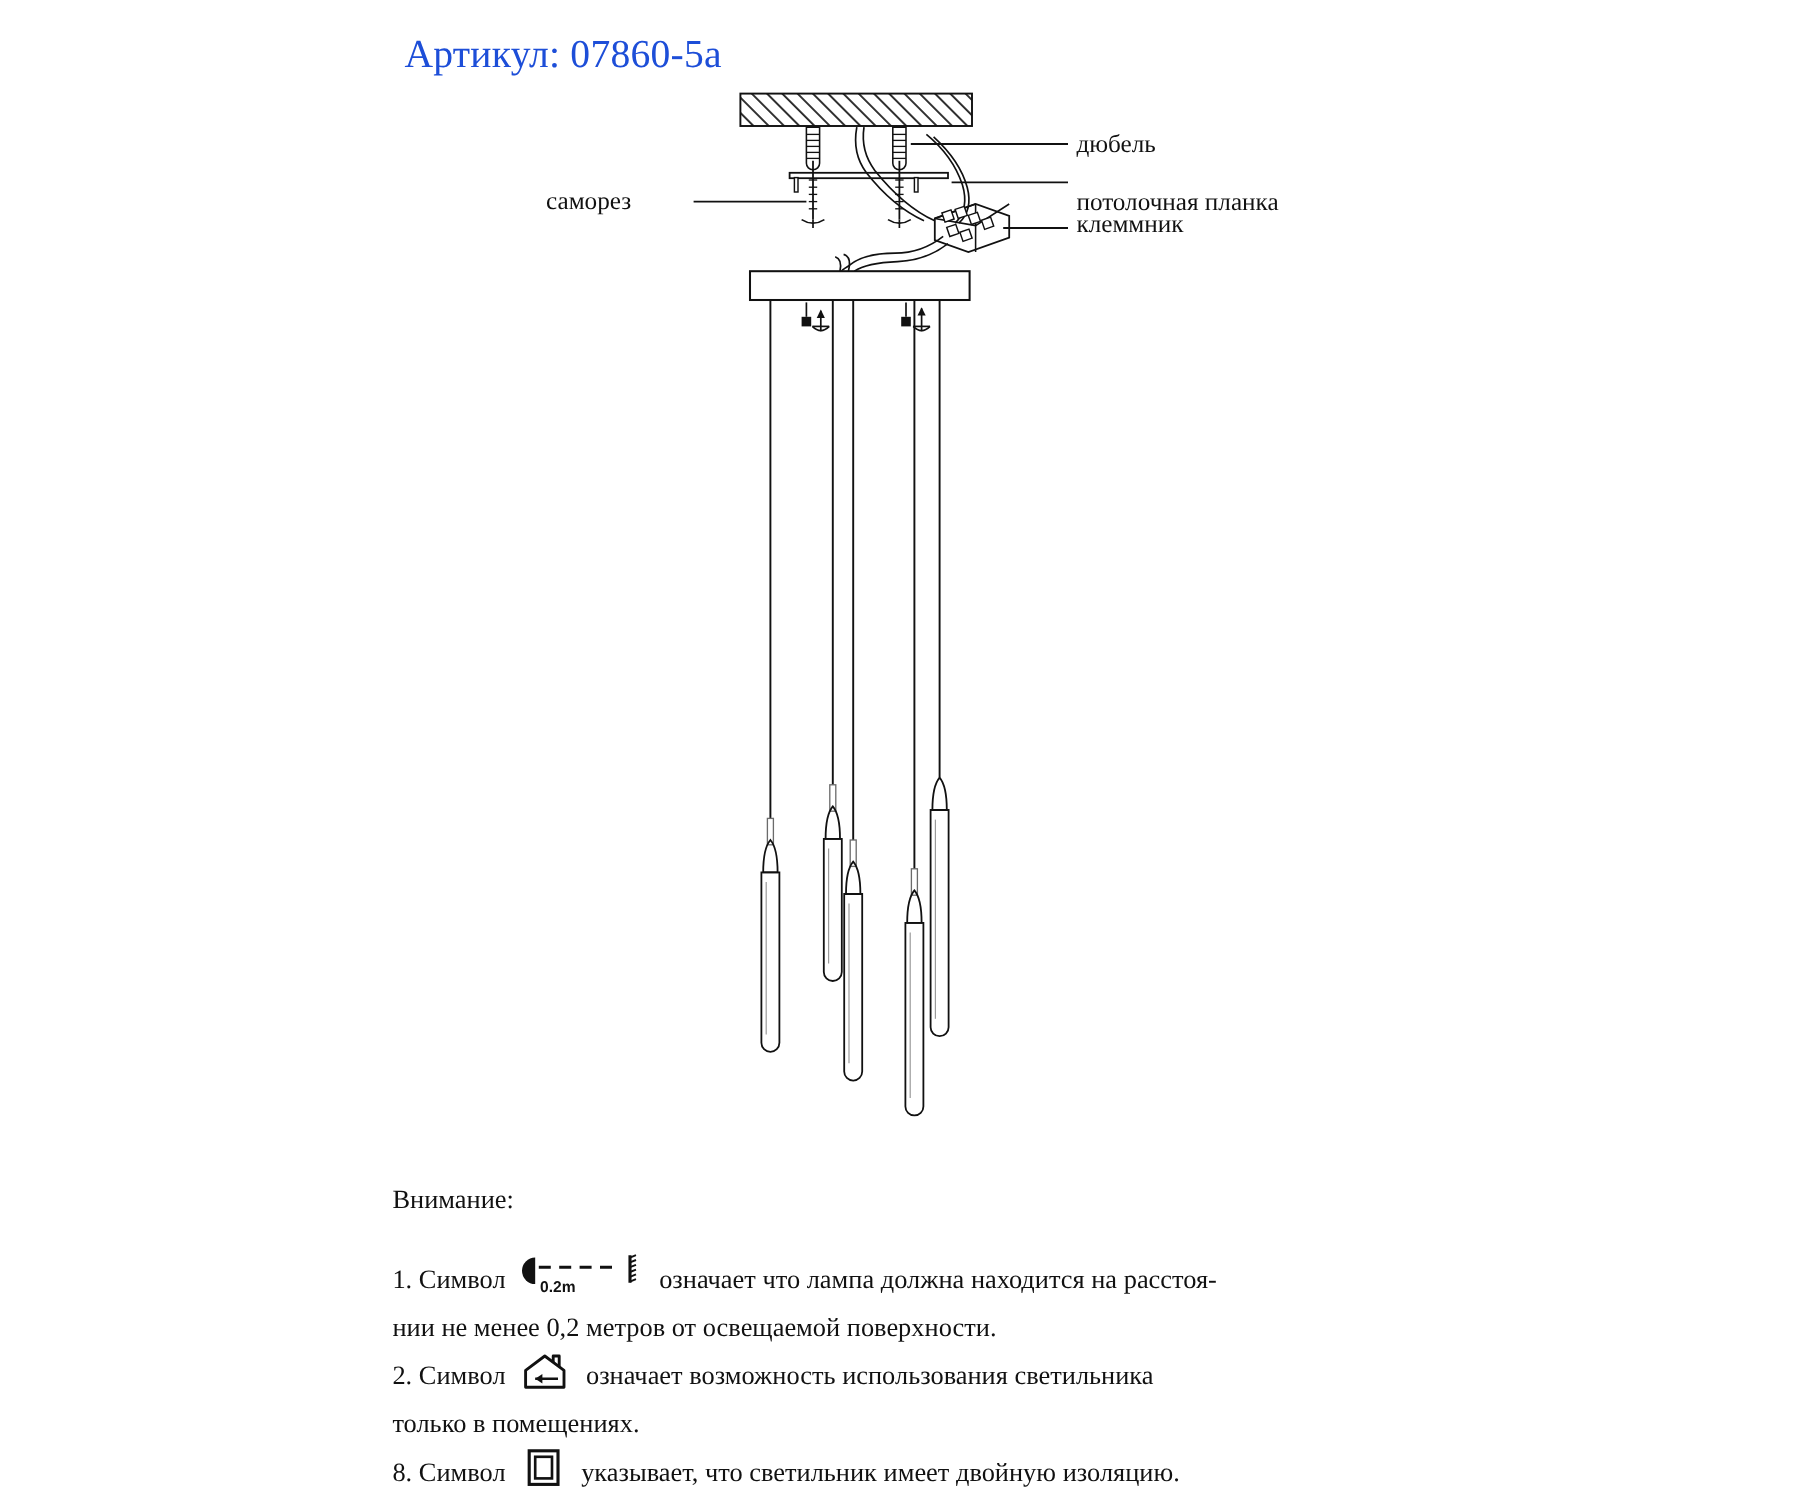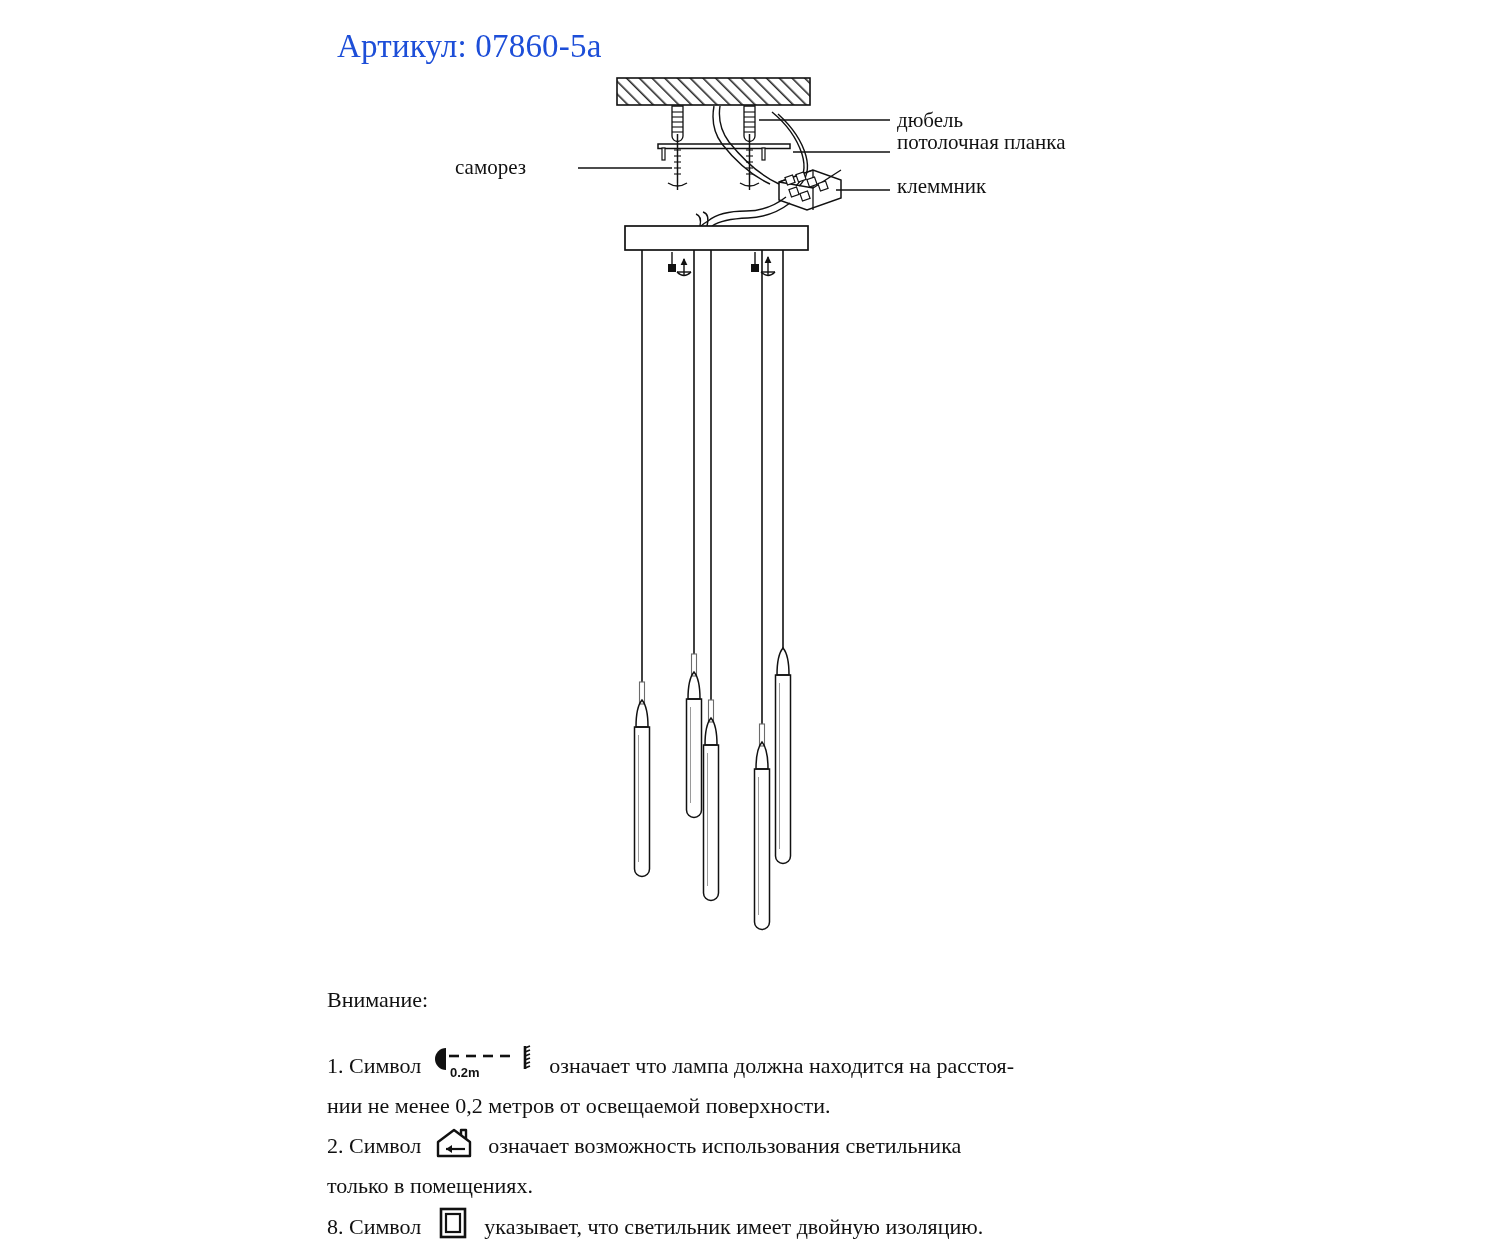--- a/index.html
+++ b/index.html
@@ -34,21 +34,21 @@
     margin-top: 12px;
   }
   .callout-label {
     position: absolute;
     font-size: 21px;
     font-family: "Liberation Serif", "DejaVu Serif", serif;
     color: #111111;
     white-space: nowrap;
   }
   #label-dowel      { left: 897px; top: 108px; text-align: center; }
-  #label-plate      { left: 897px; top: 130px; }
+  #label-plate      { left: 897px; top: 156px; }
   #label-terminal   { left: 897px; top: 174px; }
   #label-screw      { left: 455px; top: 155px; }
 
   .notice-block {
     position: absolute;
     left: 327px;
     top: 985px;
     width: 830px;
   }
   .notice-head {

